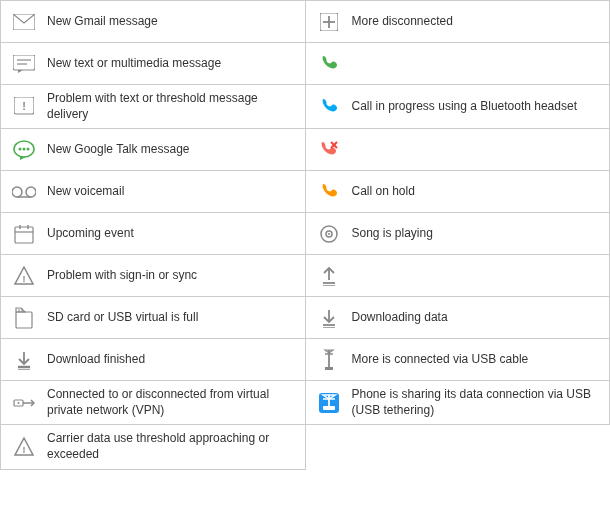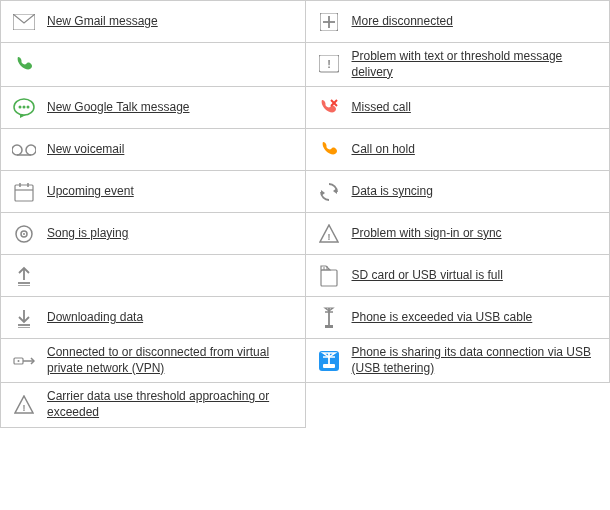--- a/index.html
+++ b/index.html
@@ -29,21 +29,20 @@
       width: 30px;
       min-width: 30px;
       display: flex;
       align-items: center;
       justify-content: center;
       font-size: 18px;
     }
     .cell-text {
       flex: 1;
       line-height: 1.3;
-      text-decoration: underline;
     }
   </style>
 </head>
 <body>
 
 <div class="table">
 <div class="cell">
       <div class="icon-wrap">
         <svg width="22" height="16" viewBox="0 0 22 16">
           <rect x="0" y="0" width="22" height="16" rx="1" fill="none" stroke="#888" stroke-width="1.2"></rect>
@@ -57,33 +56,52 @@
         <svg width="18" height="18" viewBox="0 0 18 18">
           <rect x="0" y="0" width="18" height="18" rx="2" fill="none" stroke="#888" stroke-width="1.2"></rect>
           <line x1="9" y1="3" x2="9" y2="15" stroke="#888" stroke-width="1.8"></line>
           <line x1="3" y1="9" x2="15" y2="9" stroke="#888" stroke-width="1.8"></line>
         </svg>
       </div>
       <span class="cell-text">More disconnected</span>
     </div>
     <div class="cell">
       <div class="icon-wrap">
+        <svg width="22" height="18" viewBox="0 0 22 18">
+          <rect x="0" y="0" width="22" height="15" rx="2" fill="none" stroke="#888" stroke-width="1.2"></rect>
+          <line x1="4" y1="5" x2="18" y2="5" stroke="#888" stroke-width="1.2"></line>
+          <line x1="4" y1="9" x2="14" y2="9" stroke="#888" stroke-width="1.2"></line>
+          <polygon points="5,15 5,18 10,15" fill="#888"></polygon>
+        </svg>
+      </div>
+      <span class="cell-text">New text or multimedia message</span>
+    </div>
+    <div class="cell">
+      <div class="icon-wrap">
         <svg width="18" height="18" viewBox="0 0 18 18">
           <path d="M3,1 C3,1 5,1 6,3 C7,5 6,6 7,7 C8,8 10,9 11,8 C12,7 13,6 15,7 C17,8 17,10 17,10 C17,10 17,12 15,13 C13,14 9,13 6,10 C3,7 2,3 3,1 Z" fill="#4CAF50"></path>
         </svg>
       </div>
     </div>
     <div class="cell">
       <div class="icon-wrap">
         <svg width="20" height="20" viewBox="0 0 20 20">
           <rect x="0" y="0" width="20" height="17" rx="2" fill="none" stroke="#888" stroke-width="1.2"></rect>
           <text x="10" y="13" text-anchor="middle" font-size="11" fill="#888" font-weight="bold">!</text>
         </svg>
       </div>
       <span class="cell-text">Problem with text or threshold message delivery</span>
+    </div>
+    <div class="cell">
+      <div class="icon-wrap">
+        <svg width="18" height="18" viewBox="0 0 18 18">
+          <path d="M3,1 C3,1 5,1 6,3 C7,5 6,6 7,7 C8,8 10,9 11,8 C12,7 13,6 15,7 C17,8 17,10 17,10 C17,10 17,12 15,13 C13,14 9,13 6,10 C3,7 2,3 3,1 Z" fill="#03a9f4"></path>
+        </svg>
+      </div>
+      <span class="cell-text">Call in progress using a Bluetooth headset</span>
     </div>
     <div class="cell">
       <div class="icon-wrap">
         <svg width="22" height="20" viewBox="0 0 22 20">
           <ellipse cx="11" cy="9" rx="10" ry="8" fill="none" stroke="#4CAF50" stroke-width="1.5"></ellipse>
           <circle cx="7" cy="9" r="1.5" fill="#4CAF50"></circle>
           <circle cx="11" cy="9" r="1.5" fill="#4CAF50"></circle>
           <circle cx="15" cy="9" r="1.5" fill="#4CAF50"></circle>
           <polygon points="7,17 7,20 13,17" fill="#4CAF50"></polygon>
         </svg>
@@ -91,21 +109,20 @@
       <span class="cell-text">New Google Talk message</span>
     </div>
     <div class="cell">
       <div class="icon-wrap">
         <svg width="20" height="18" viewBox="0 0 20 18">
           <path d="M3,1 C3,1 5,1 6,3 C7,5 6,6 7,7 C8,8 10,9 11,8 C12,7 13,6 15,7 C17,8 17,10 17,10 C17,10 17,12 15,13 C13,14 9,13 6,10 C3,7 2,3 3,1 Z" fill="#f44336" opacity="0.8"></path>
           <line x1="12" y1="1" x2="18" y2="7" stroke="#f44336" stroke-width="2"></line>
           <line x1="18" y1="1" x2="12" y2="7" stroke="#f44336" stroke-width="2"></line>
         </svg>
       </div>
-      <span class="cell-text">Missed call</span>
     </div>
     <div class="cell">
       <div class="icon-wrap">
         <svg width="24" height="14" viewBox="0 0 24 14">
           <circle cx="5" cy="7" r="5" fill="none" stroke="#888" stroke-width="1.5"></circle>
           <circle cx="19" cy="7" r="5" fill="none" stroke="#888" stroke-width="1.5"></circle>
           <line x1="5" y1="12" x2="19" y2="12" stroke="#888" stroke-width="1.5"></line>
         </svg>
       </div>
       <span class="cell-text">New voicemail</span>
@@ -121,31 +138,20 @@
     <div class="cell">
       <div class="icon-wrap">
         <svg width="20" height="20" viewBox="0 0 20 20">
           <rect x="1" y="3" width="18" height="16" rx="1" fill="none" stroke="#888" stroke-width="1.2"></rect>
           <line x1="6" y1="1" x2="6" y2="5" stroke="#888" stroke-width="1.5"></line>
           <line x1="14" y1="1" x2="14" y2="5" stroke="#888" stroke-width="1.5"></line>
           <line x1="1" y1="8" x2="19" y2="8" stroke="#888" stroke-width="1.2"></line>
         </svg>
       </div>
       <span class="cell-text">Upcoming event</span>
-    </div>
-    <div class="cell">
-      <div class="icon-wrap">
-        <svg width="20" height="20" viewBox="0 0 20 20">
-          <path d="M10 2 A8 8 0 0 1 18 10" fill="none" stroke="#888" stroke-width="1.8"></path>
-          <polygon points="18,6 18,12 14,9" fill="#888"></polygon>
-          <path d="M10 18 A8 8 0 0 1 2 10" fill="none" stroke="#888" stroke-width="1.8"></path>
-          <polygon points="2,14 2,8 6,11" fill="#888"></polygon>
-        </svg>
-      </div>
-      <span class="cell-text">Data is syncing</span>
     </div>
     <div class="cell">
       <div class="icon-wrap">
         <svg width="18" height="18" viewBox="0 0 18 18">
           <circle cx="9" cy="9" r="8" fill="none" stroke="#888" stroke-width="1.5"></circle>
           <circle cx="9" cy="9" r="3" fill="none" stroke="#888" stroke-width="1.5"></circle>
           <circle cx="9" cy="9" r="1" fill="#888"></circle>
         </svg>
       </div>
       <span class="cell-text">Song is playing</span>
@@ -186,28 +192,39 @@
           <line x1="8" y1="2" x2="8" y2="14" stroke="#888" stroke-width="1.8"></line>
           <polyline points="3,9 8,14 13,9" fill="none" stroke="#888" stroke-width="1.8"></polyline>
           <line x1="2" y1="17" x2="14" y2="17" stroke="#888" stroke-width="1.8"></line>
           <line x1="2" y1="20" x2="14" y2="20" stroke="#888" stroke-width="1.5"></line>
         </svg>
       </div>
       <span class="cell-text">Downloading data</span>
     </div>
     <div class="cell">
       <div class="icon-wrap">
+        <svg width="16" height="20" viewBox="0 0 16 20">
+          <line x1="8" y1="2" x2="8" y2="14" stroke="#888" stroke-width="1.8"></line>
+          <polyline points="3,9 8,14 13,9" fill="none" stroke="#888" stroke-width="1.8"></polyline>
+          <line x1="2" y1="17" x2="14" y2="17" stroke="#888" stroke-width="2.5"></line>
+          <line x1="2" y1="20" x2="14" y2="20" stroke="#888" stroke-width="1.5"></line>
+        </svg>
+      </div>
+      <span class="cell-text">Download finished</span>
+    </div>
+    <div class="cell">
+      <div class="icon-wrap">
         <svg width="14" height="22" viewBox="0 0 14 22">
           <line x1="7" y1="1" x2="7" y2="18" stroke="#888" stroke-width="1.8"></line>
           <line x1="3" y1="5" x2="11" y2="5" stroke="#888" stroke-width="1.5"></line>
           <rect x="3" y="18" width="8" height="3" fill="#888"></rect>
           <polygon points="3,1 7,4 11,1" fill="none" stroke="#888" stroke-width="1.2"></polygon>
         </svg>
       </div>
-      <span class="cell-text">Phone is exceeded via USB cable</span>
+      <span class="cell-text">More is connected via USB cable</span>
     </div>
     <div class="cell">
       <div class="icon-wrap">
         <svg width="22" height="14" viewBox="0 0 22 14">
           <rect x="1" y="4" width="9" height="6" rx="1" fill="none" stroke="#888" stroke-width="1.2"></rect>
           <circle cx="5.5" cy="7" r="1" fill="#888"></circle>
           <line x1="10" y1="7" x2="21" y2="7" stroke="#888" stroke-width="1.5"></line>
           <polyline points="18,4 21,7 18,10" fill="none" stroke="#888" stroke-width="1.5"></polyline>
         </svg>
       </div>

